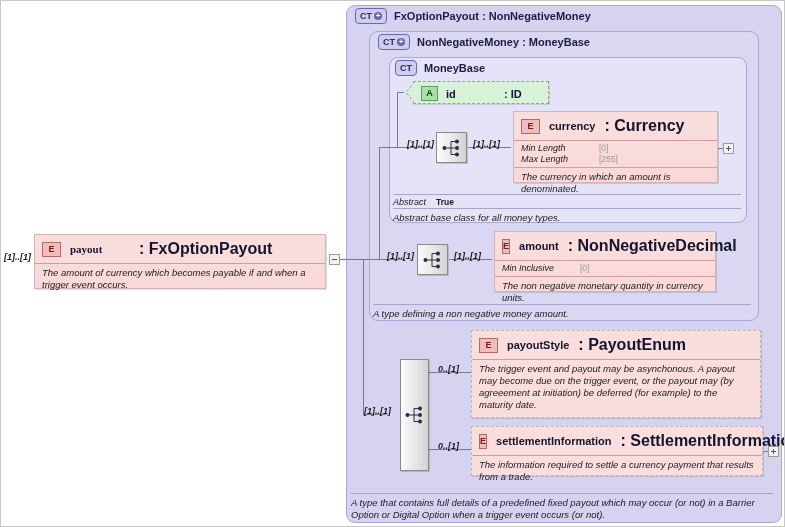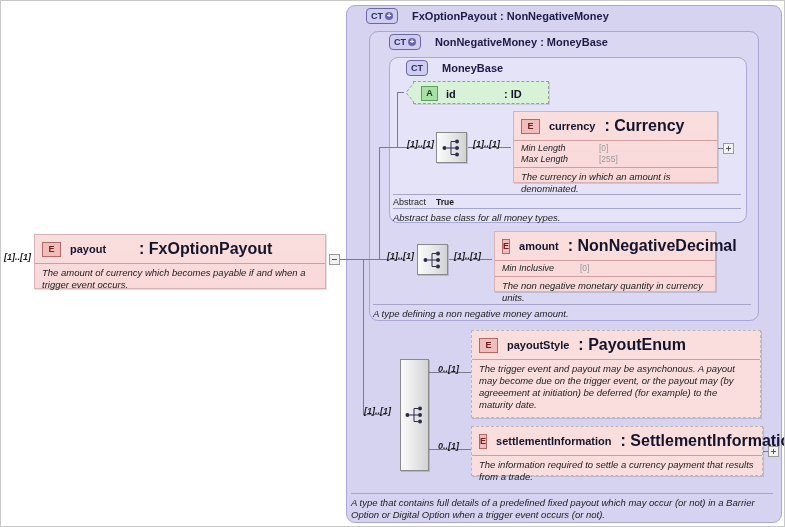--- a/index.html
+++ b/index.html
@@ -28,23 +28,22 @@
   }
   .ct-box.lvl2 { background: #d9d7f2; }
   .ct-box.lvl3 { background: #e4e3f7; }
 
   .ct-header {
     position: absolute;
     top: 5px;
     left: 9px;
     display: flex;
     align-items: center;
-    gap: 14px;
+    gap: 7px;
     white-space: nowrap;
-    margin-left: 11px;
   }
   .ct-badge {
     display: inline-flex;
     align-items: center;
     justify-content: center;
     gap: 2px;
     height: 14px;
     padding: 0 4px;
     border: 1px solid #6a66a8;
     border-radius: 4px;
@@ -89,21 +88,21 @@
     position: absolute;
     left: 9px;
     right: 9px;
     border-top: 1px solid #a6a4c8;
     padding-top: 2px;
     font-size: 9px;
     color: #1c1c1c;
     display: flex;
     gap: 10px;
   }
-  .attr-row .k { }
+  .attr-row .k { font-style: italic; }
   .attr-row .v { font-weight: bold; font-size: 8.5px; }
 
   
   .el-box {
     position: absolute;
     box-sizing: border-box;
     background: linear-gradient(to bottom, #fadede 0%, #f9d8d8 100%);
     border: 1px solid #d9b3b3;
     box-shadow: 1px 1px 0 rgba(0,0,0,0.12);
   }
@@ -298,21 +297,21 @@
   <div class="line-h" style="left:428px; top:371px; width:43px;"></div>
   <div class="line-h" style="left:428px; top:448px; width:43px;"></div>
 
   <div class="line-h" style="left:717px; top:147px; width:6px;"></div>
   <div class="line-h" style="left:762px; top:450px; width:6px;"></div>
 
   <span class="card" style="left:3px; top:251px;">[1]..[1]</span>
   <div class="el-box" style="left:33px; top:233px; width:292px; height:55px;">
     <div class="el-head">
       <span class="e-badge">E</span>
-      <span class="el-name" style="width:60px;">payout</span>
+      <span class="el-name" style="width:60px;font-family:Liberation Serif, serif;">payout</span>
       <span class="el-type"><span>:</span>&nbsp;<span>FxOptionPayout</span></span>
     </div>
     <div class="el-doc">The amount of currency which becomes payable if and when a trigger event occurs.</div>
   </div>
   <div class="expander" style="left:328px; top:253px;"></div>
 
   <div class="attr-box" style="left:412px; top:80px; width:136px; height:23px;">
     <div class="attr-head">
       <span class="a-badge">A</span>
       <span class="nm">id</span>

